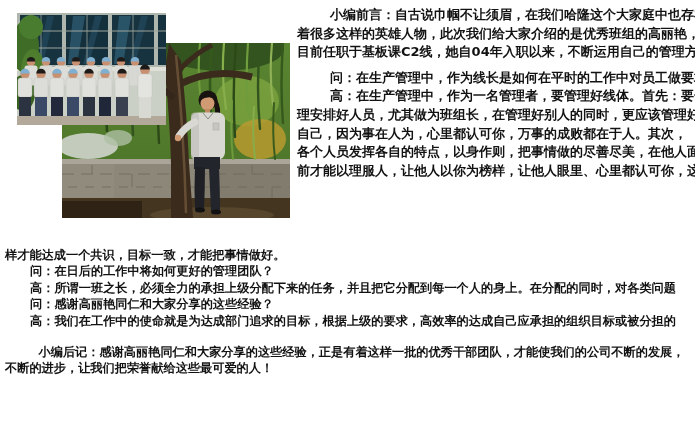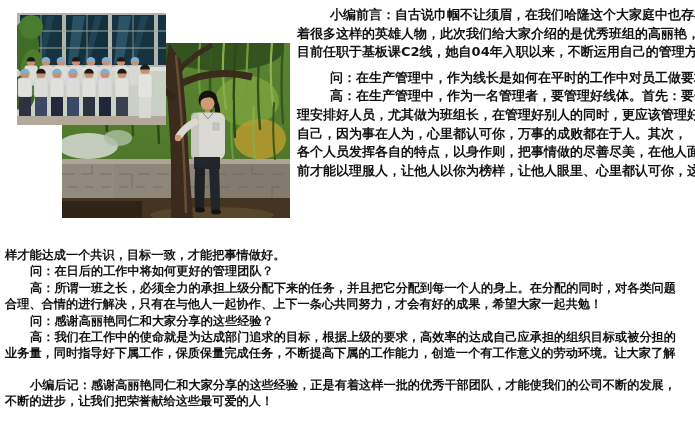--- a/index.html
+++ b/index.html
@@ -8,21 +8,21 @@
   .photo{position:absolute;line-height:0;}
   .photo-willow{left:62px;top:43px;width:228px;height:175px;z-index:1;}
   .photo-group{left:17px;top:13px;width:149px;height:112px;z-index:2;}
   .col-right{position:absolute;left:297px;top:6px;width:398px;z-index:3;}
   .col-right .ln{font-size:13px;line-height:18.6px;white-space:nowrap;}
   .col-right .ind{text-indent:33px;}
   .col-right .gap{margin-top:7px;}
   .col-bottom{position:absolute;left:5px;top:227px;width:688px;z-index:3;margin-top:20px;}
   .col-bottom .ln{font-size:12.2px;line-height:16.4px;white-space:nowrap;}
   .col-bottom .ind{text-indent:25px;}
-  .col-bottom .gap-lg{margin-top:15px;}
+  .col-bottom .gap-lg{margin-top:15px;text-align:center;}
 </style>
 </head>
 <body>
 
 <div class="page">
 
   <div class="photo photo-willow">
     <svg width="228" height="175" viewBox="0 0 228 175">
       <defs>
         <linearGradient id="wg" x1="0" y1="0" x2="0" y2="1">
@@ -252,21 +252,19 @@
     <div class="ln">理安排好人员，尤其做为班组长，在管理好别人的同时，更应该管理好</div>
     <div class="ln">自己，因为事在人为，心里都认可你，万事的成败都在于人。其次，</div>
     <div class="ln">各个人员发挥各自的特点，以身作则，把事情做的尽善尽美，在他人面</div>
     <div class="ln">前才能以理服人，让他人以你为榜样，让他人眼里、心里都认可你，这</div>
   </div>
 
   <div class="col-bottom">
     <div class="ln">样才能达成一个共识，目标一致，才能把事情做好。</div>
     <div class="ln ind">问：在日后的工作中将如何更好的管理团队？</div>
     <div class="ln ind">高：所谓一班之长，必须全力的承担上级分配下来的任务，并且把它分配到每一个人的身上。在分配的同时，对各类问题</div>
-    <div class="ln">合理、合情的进行解决，只有在与他人一起协作、上下一条心共同努力，才会有好的成果，希望大家一起共勉！</div>
     <div class="ln ind">问：感谢高丽艳同仁和大家分享的这些经验？</div>
     <div class="ln ind">高：我们在工作中的使命就是为达成部门追求的目标，根据上级的要求，高效率的达成自己应承担的组织目标或被分担的</div>
-    <div class="ln">业务量，同时指导好下属工作，保质保量完成任务，不断提高下属的工作能力，创造一个有工作意义的劳动环境。让大家了解</div>
     <div class="ln ind gap-lg">小编后记：感谢高丽艳同仁和大家分享的这些经验，正是有着这样一批的优秀干部团队，才能使我们的公司不断的发展，</div>
     <div class="ln">不断的进步，让我们把荣誉献给这些最可爱的人！</div>
   </div>
 
 </div>
 
 </body></html>

